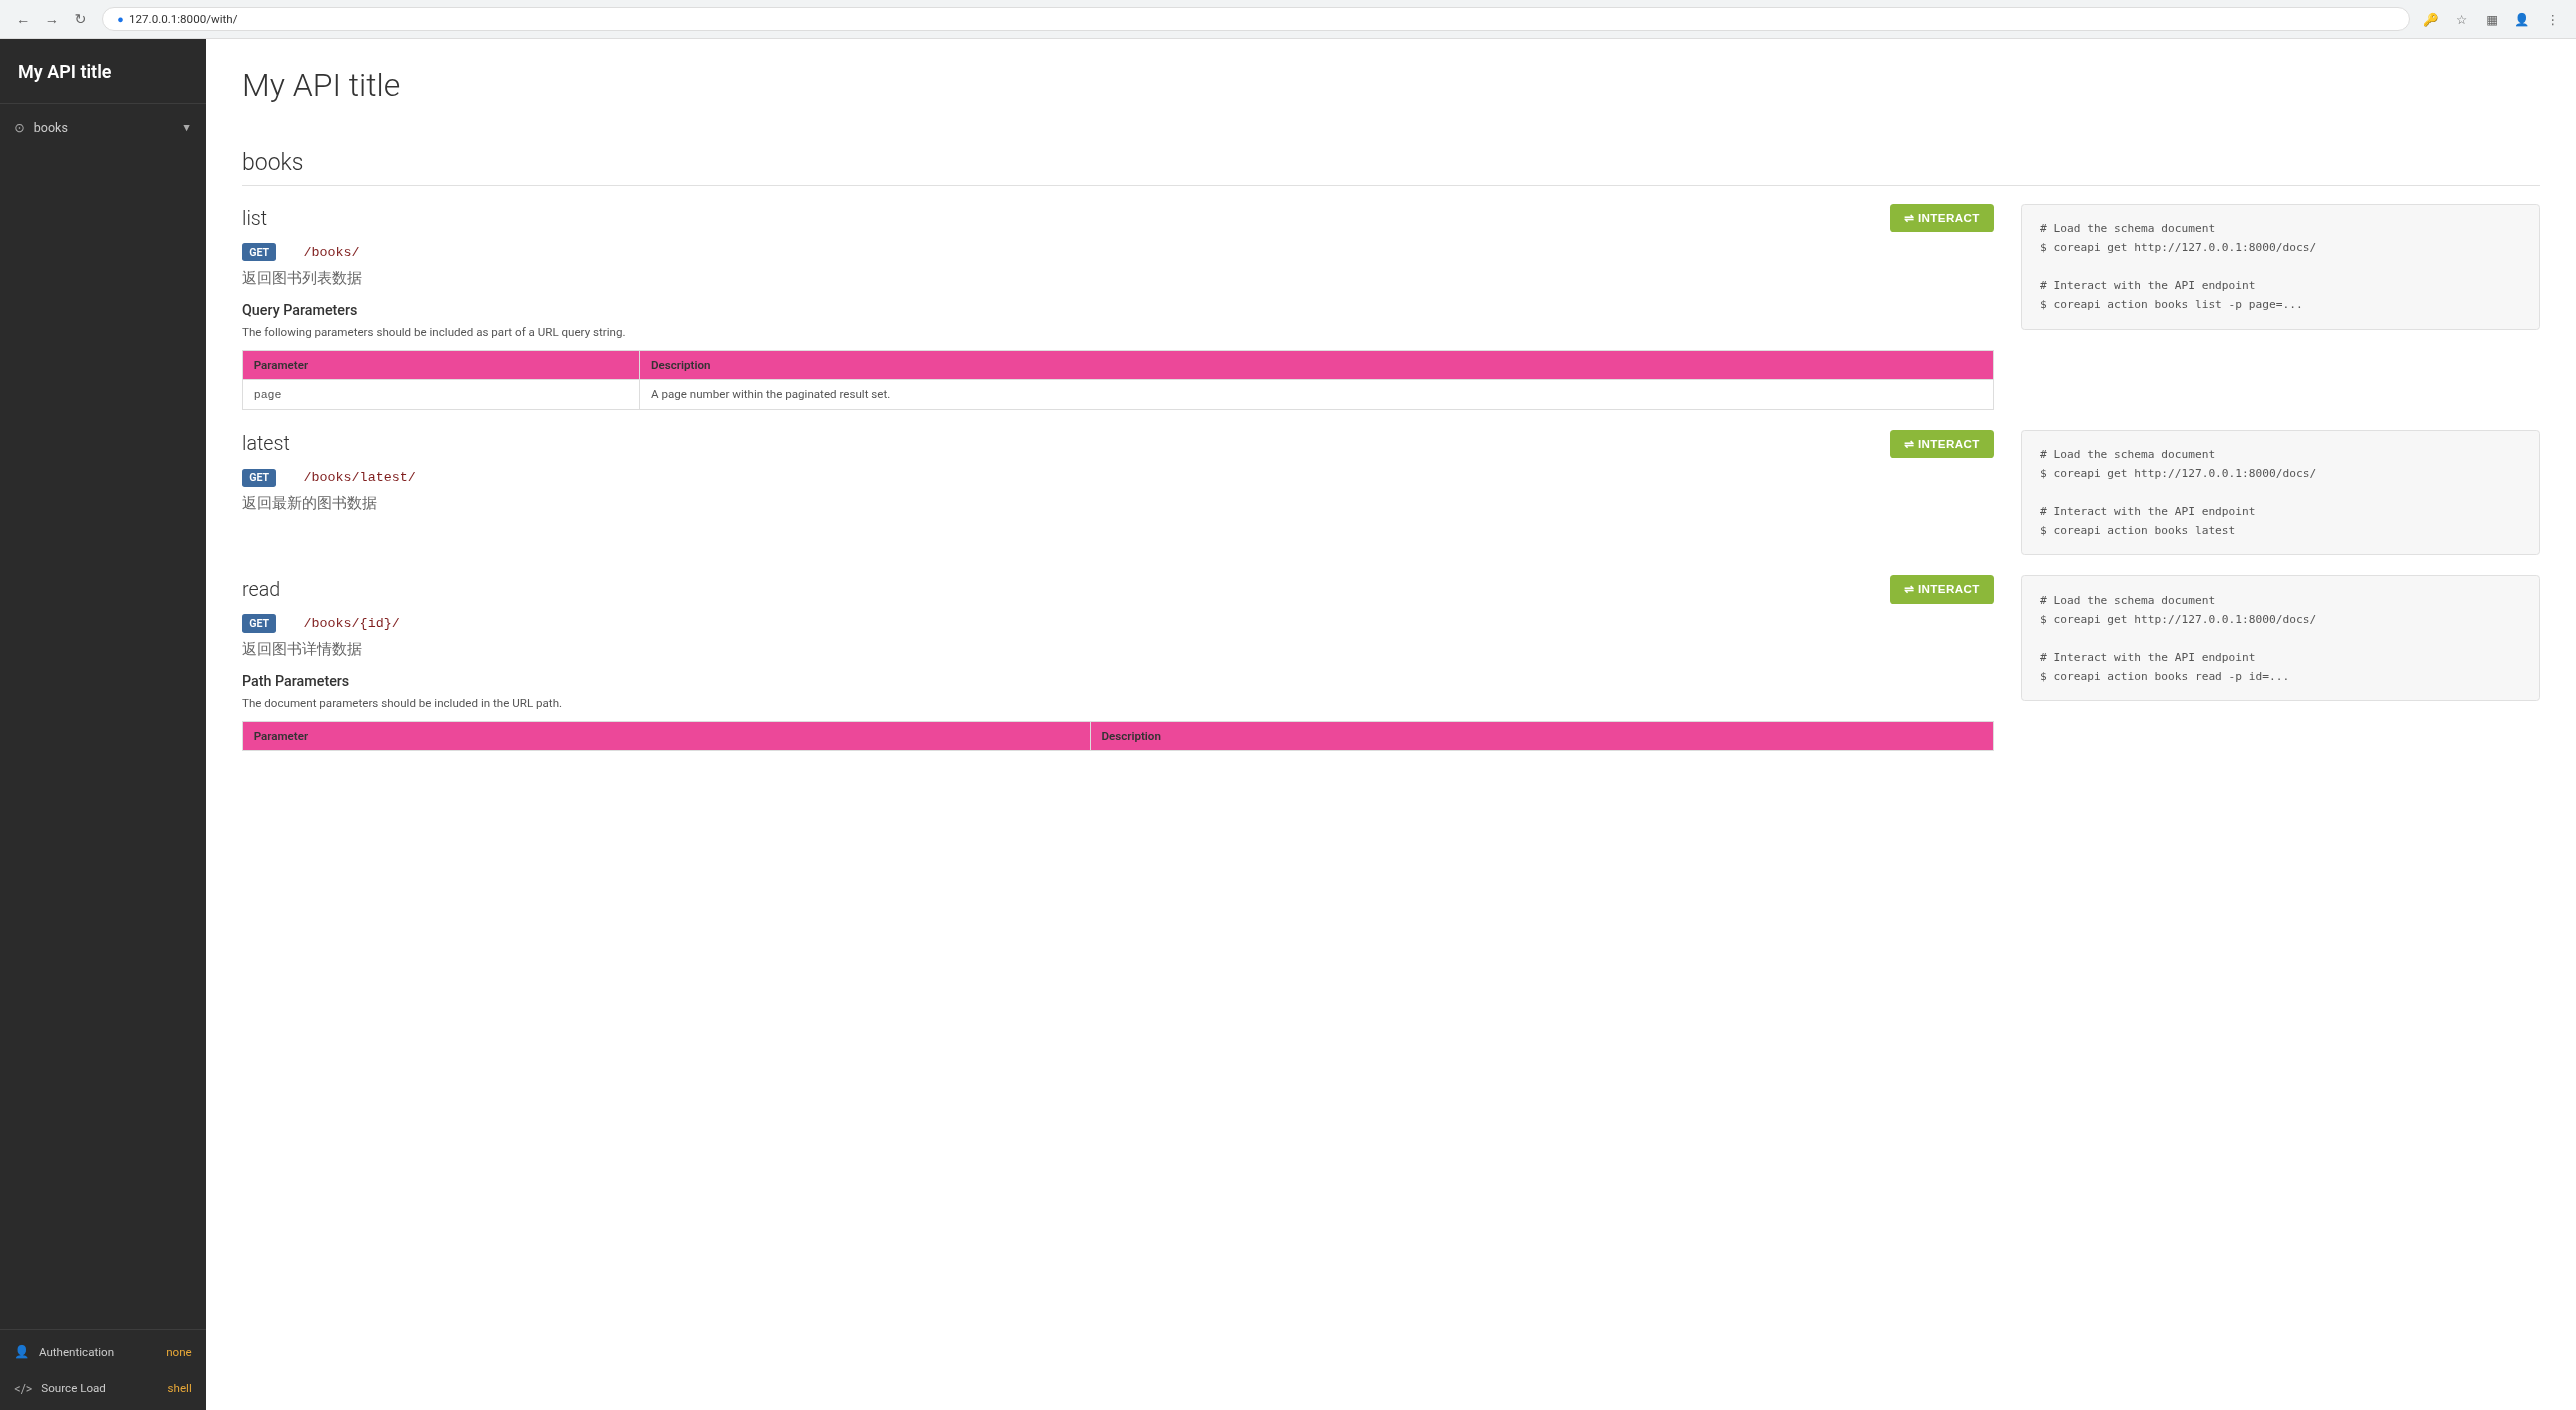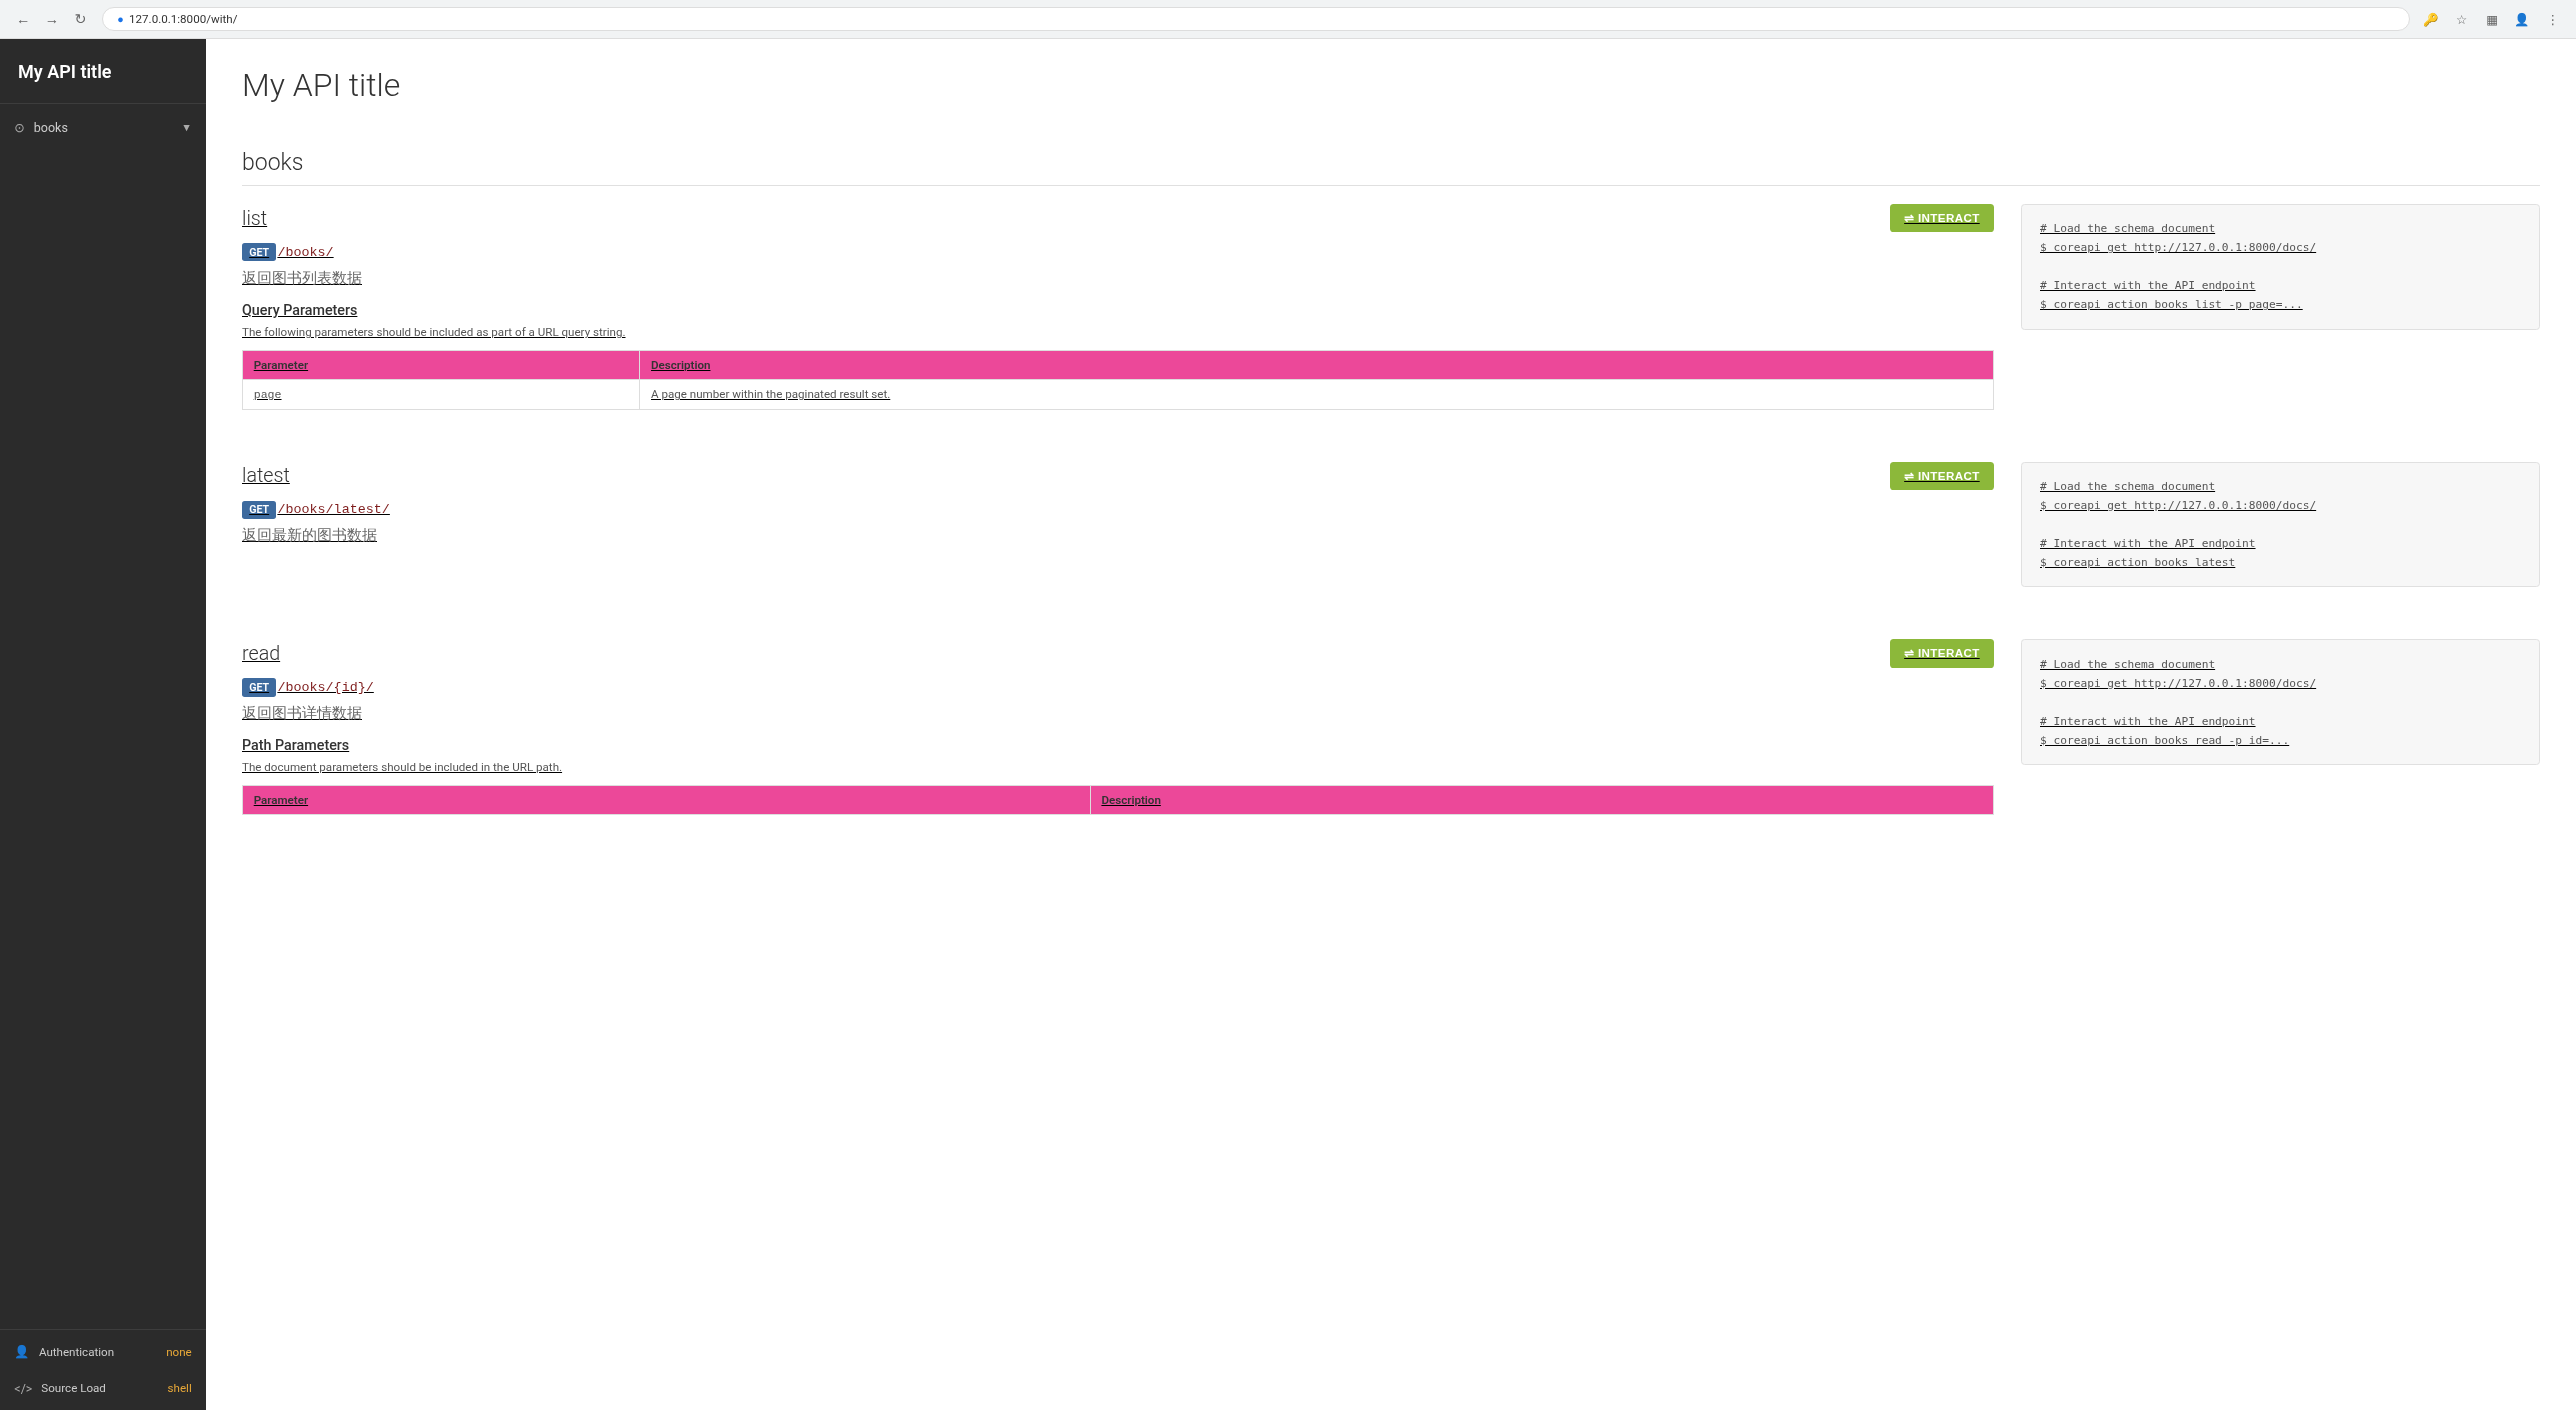--- a/index.html
+++ b/index.html
@@ -123,24 +123,23 @@
       font-size: 23px;
       font-weight: 300;
       color: #333;
       margin-bottom: 18px;
       padding-bottom: 9px;
       border-bottom: 0.9px solid #e0e0e0;
     }
 
     
     .endpoint-section {
-      margin-bottom: 52px;
+      margin-bottom: 20px;
       display: flex;
       gap: 27px;
-      text-decoration: underline;
     }
     .endpoint-left { flex: 1; min-width: 0; }
     .endpoint-right { width: 519px; flex-shrink: 0; }
 
     .endpoint-header {
       display: flex;
       align-items: center;
       justify-content: space-between;
       margin-bottom: 10.7px;
     }
@@ -160,21 +159,21 @@
       cursor: pointer;
       display: flex;
       align-items: center;
       gap: 5.4px;
       letter-spacing: 0.4px;
     }
 
     .method-path {
       display: flex;
       align-items: center;
-      gap: 1px;
+      gap: 27px;
       margin-bottom: 7.2px;
     }
     .method-badge {
       background: #3d6a9e;
       color: white;
       padding: 2.7px 7.2px;
       border-radius: 2.7px;
       font-size: 10.7px;
       font-weight: 600;
     }

